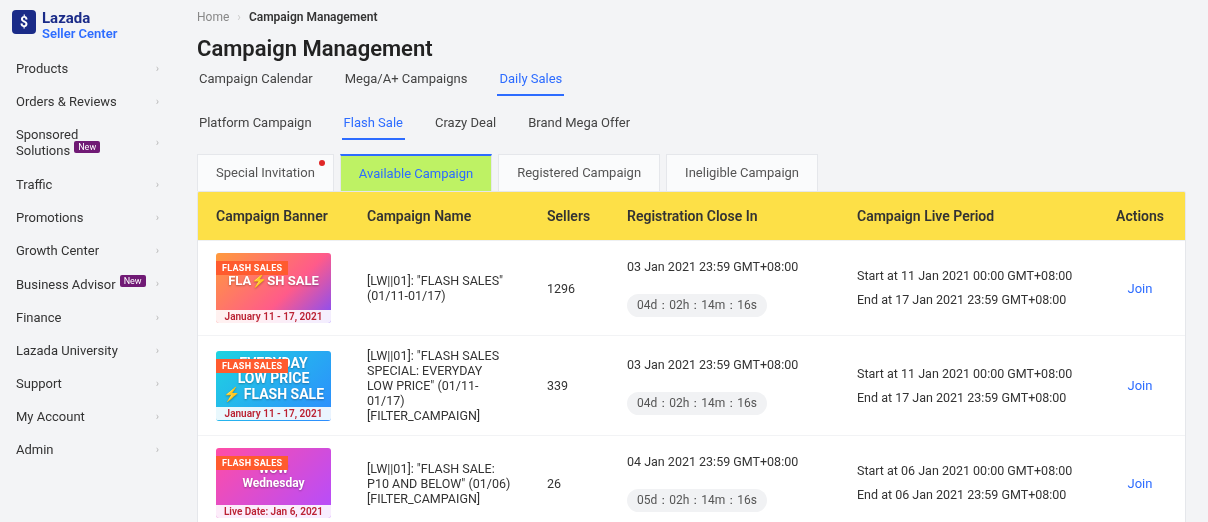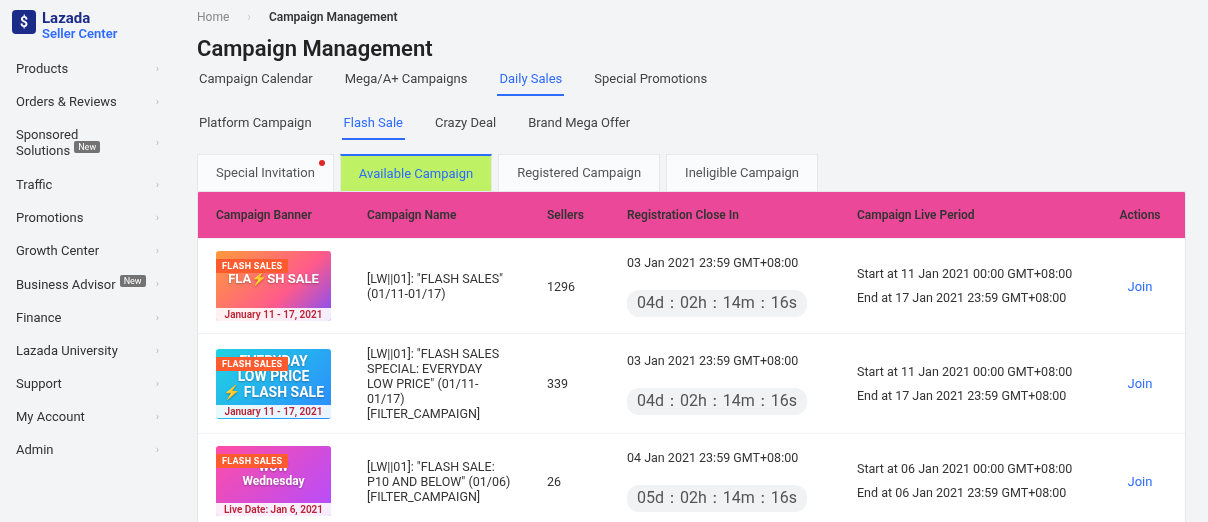--- a/index.html
+++ b/index.html
@@ -48,40 +48,40 @@
     align-items: center;
     justify-content: space-between;
     padding: 9px 10px;
     color: #333;
     cursor: pointer;
     font-size: 13px;
     position: relative;
   }
   .nav-item .chev { color: #bbb; font-size: 11px; }
   .badge-new {
-    background: #737373;
+    background: #701a75;
     color: #fff;
     font-size: 9px;
     padding: 1px 4px;
     border-radius: 2px;
     margin-left: 4px;
     vertical-align: super;
   }
   
   .main {
     flex: 1;
     padding: 10px 22px 0 22px;
     overflow: hidden;
   }
   .breadcrumbs {
     font-size: 12px;
     color: #888;
     display: flex;
     align-items: center;
-    gap: 18px;
+    gap: 8px;
   }
   .breadcrumbs .sep { color: #ccc; }
   .breadcrumbs .current { color: #333; font-weight: 600; }
   h1.page-title {
     font-size: 22px;
     font-weight: 600;
     color: #222;
     margin: 12px 0 10px 0;
   }
   
@@ -151,25 +151,25 @@
   .panel {
     background: #fff;
     border: 1px solid #e5e7eb;
     border-radius: 2px;
     overflow: hidden;
   }
   table { width: 100%; border-collapse: collapse; }
   thead th {
     text-align: left;
     font-weight: 600;
-    font-size: 12px;
+    font-size: 14px;
     color: #333;
     padding: 16px 18px;
     border-bottom: 1px solid #eef0f2;
-    background: #ec4899;
+    background: #fde047;
   }
   tbody td {
     padding: 12px 18px;
     border-bottom: 1px solid #f2f3f5;
     font-size: 12.5px;
     color: #333;
     vertical-align: middle;
   }
   .banner {
     width: 115px;
@@ -208,21 +208,21 @@
     font-weight: 600;
   }
   .banner.b1 { background: linear-gradient(135deg, #ff9a3c 0%, #ff5b8a 60%, #7b4dff 100%); }
   .banner.b2 { background: linear-gradient(135deg, #1fd3e0 0%, #2d8bff 100%); }
   .banner.b3 { background: linear-gradient(135deg, #ff4da6 0%, #b34dff 100%); }
   .countdown-pill {
     display: inline-block;
     margin-top: 20px;
     background: #f1f2f4;
     color: #555;
-    font-size: 16px;
+    font-size: 12px;
     padding: 3px 10px;
     border-radius: 12px;
   }
   .live-period { line-height: 1.9; }
   .action-link {
     color: #2d6cff;
     cursor: pointer;
     font-size: 13px;
   }
   th.col-actions, td.col-actions { text-align: center; }
@@ -305,21 +305,20 @@
     <span class="sep">›</span>
     <span class="current">Campaign Management</span>
   </div>
 
   <h1 class="page-title">Campaign Management</h1>
 
   <div class="tabs1">
     <div class="tab">Campaign Calendar</div>
     <div class="tab">Mega/A+ Campaigns</div>
     <div class="tab active">Daily Sales</div>
-    <div class="tab">Special Promotions</div>
   </div>
 
   <div class="tabs2">
     <div class="tab">Platform Campaign</div>
     <div class="tab active">Flash Sale</div>
     <div class="tab">Crazy Deal</div>
     <div class="tab">Brand Mega Offer</div>
   </div>
 
   <div class="tabs3">

